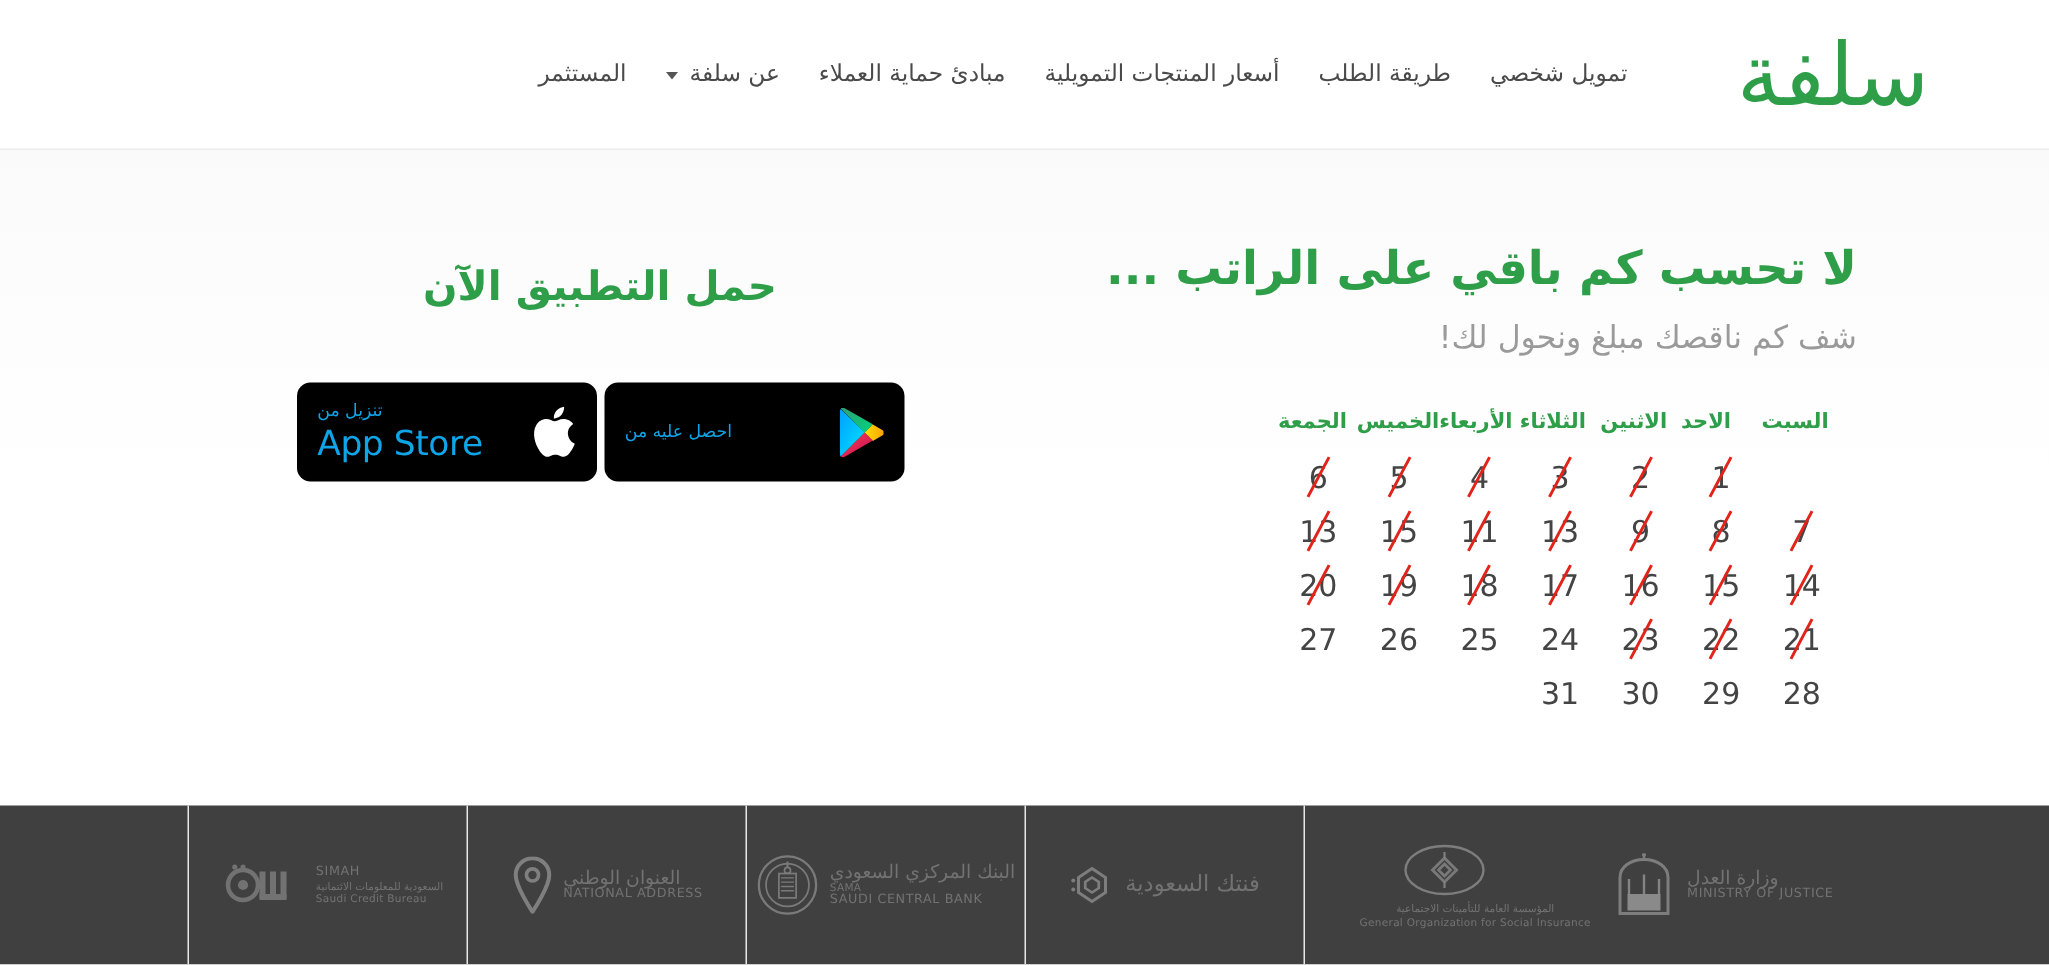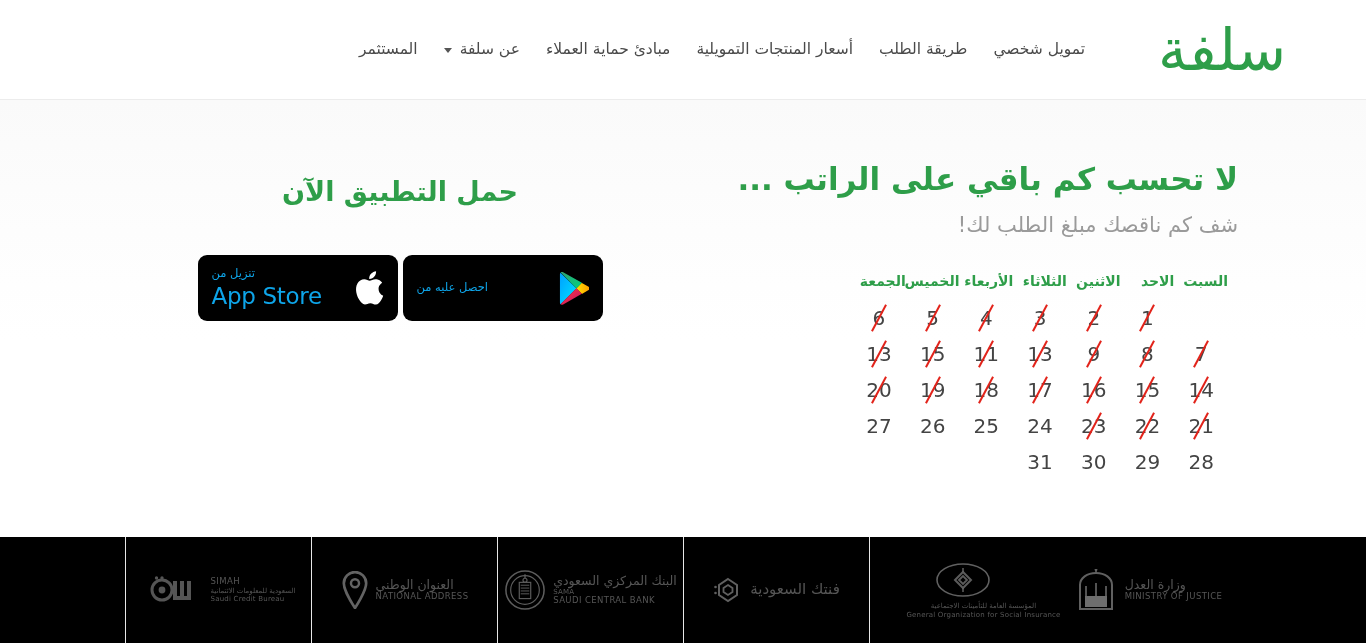--- a/index.html
+++ b/index.html
@@ -129,21 +129,21 @@
     border-collapse: collapse;
     direction: rtl;
     table-layout: fixed;
   }
   .calendar th {
     color: #2e9e49;
     font-size: 14px;
     font-weight: 700;
     line-height: 22px;
     padding: 0 0 8px 0;
-    text-align: right;
+    text-align: left;
     white-space: nowrap;
   }
   .calendar td {
     height: 36px;
     text-align: center;
     vertical-align: middle;
     font-size: 20px;
     color: #444444;
     font-weight: 400;
     position: relative;
@@ -238,21 +238,21 @@
   }
 
   .badge-icon { flex: 0 0 auto; display:flex; align-items:center; justify-content:center; }
 
   
   .partners {
     position: absolute;
     bottom: 0; left: 0;
     width: 1366px;
     height: 106px;
-    background: #000000;
+    background: #404040;
     display: flex;
     flex-direction: row-reverse;
     align-items: center;
     justify-content: center;
   }
   .partner-cell {
     width: 186px;
     height: 106px;
     display: flex;
     align-items: center;
@@ -311,21 +311,21 @@
       </a>
     </nav>
 
     <div class="brand">سلفة</div>
   </header>
 
   <section class="hero">
 
     <div class="hero-right">
       <h1 class="hero-title">لا تحسب كم باقي على الراتب ...</h1>
-      <p class="hero-subtitle">شف كم ناقصك مبلغ الطلب لك!</p>
+      <p class="hero-subtitle">شف كم ناقصك مبلغ ونحول لك!</p>
 
       <table class="calendar">
         <thead>
           <tr>
             <th>السبت</th>
             <th>الاحد</th>
             <th>الاثنين</th>
             <th>الثلاثاء</th>
             <th>الأربعاء</th>
             <th>الخميس</th>

